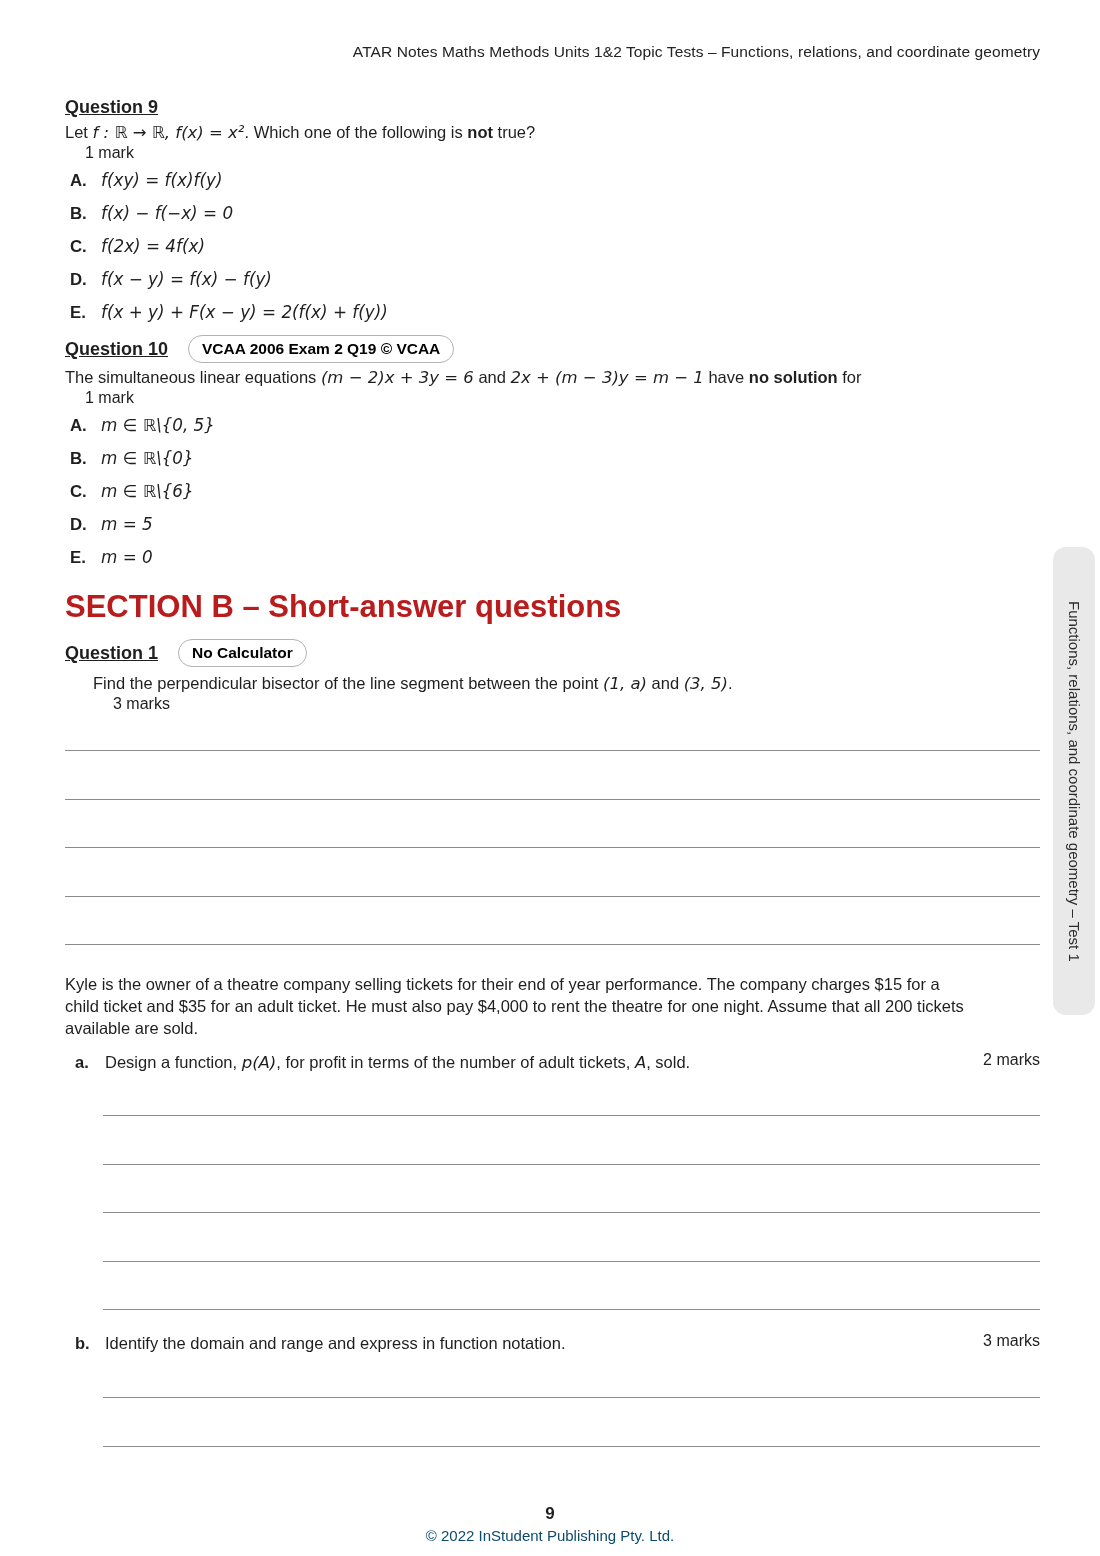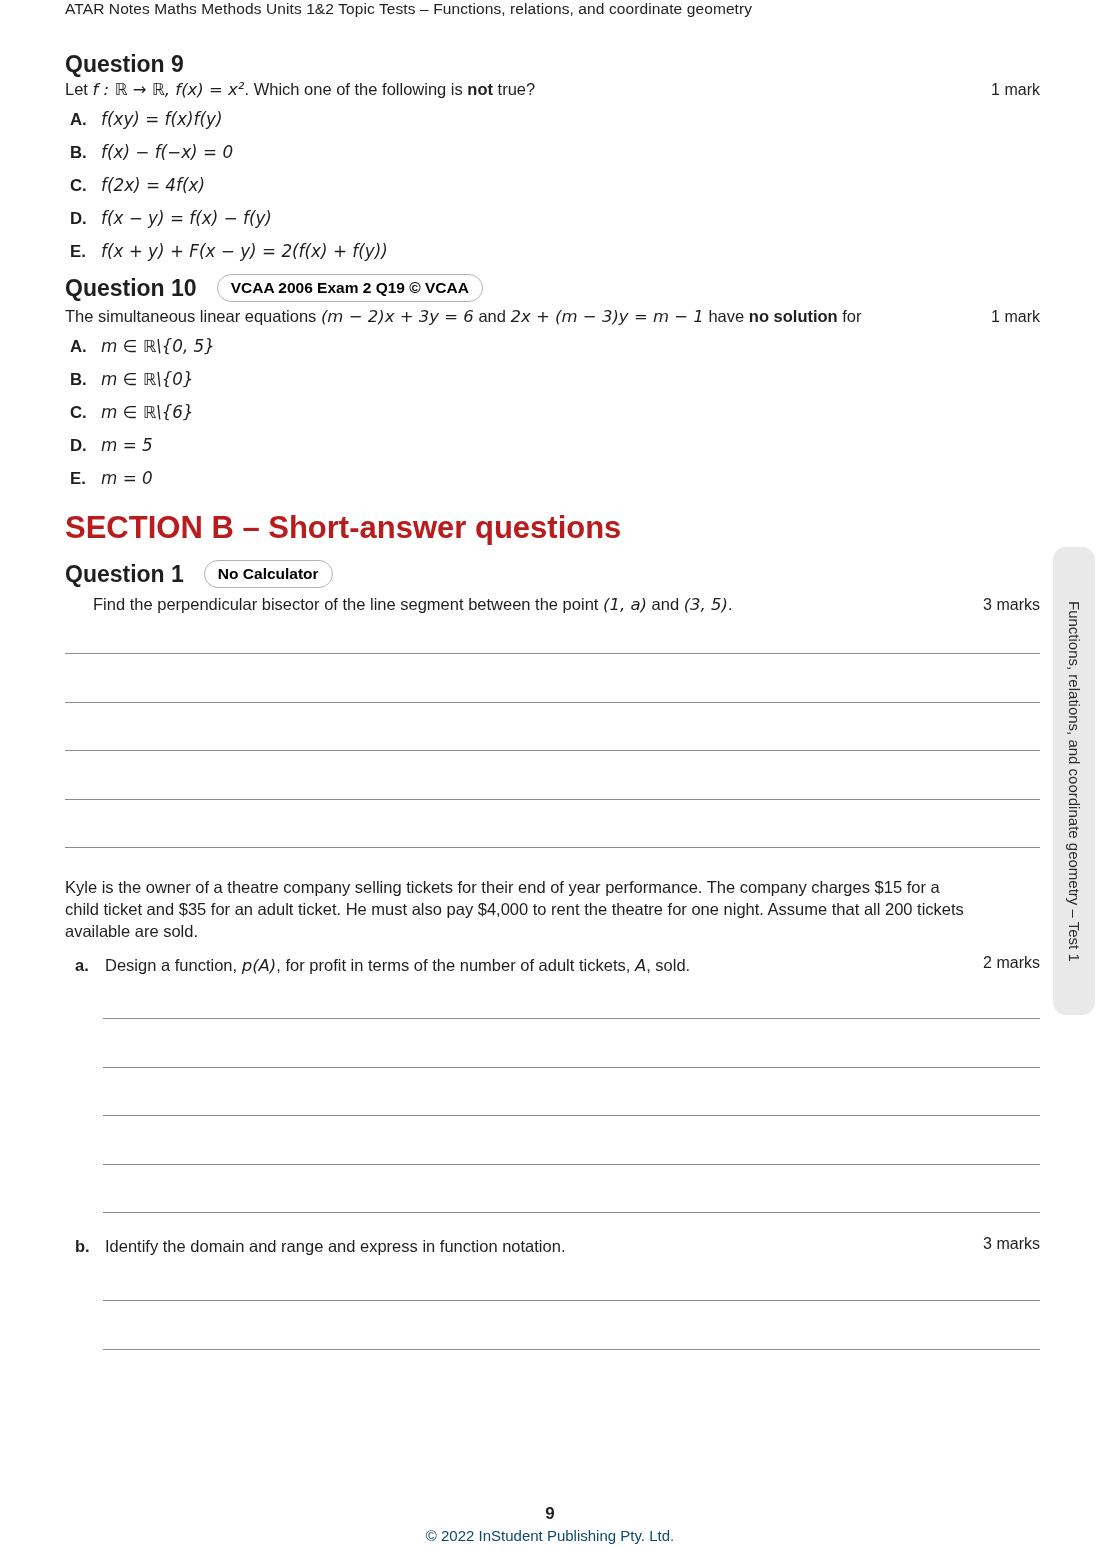--- a/index.html
+++ b/index.html
@@ -9,31 +9,33 @@
     width: 1100px;
     height: 1556px;
     background: #ffffff;
     font-family: "Liberation Sans", sans-serif;
     color: #1f1f1f;
     overflow: hidden;
   }
   .content { padding: 0 60px 0 65px; }
 
   .header {
+    padding-top: 43px;
+    text-align: right;
     font-size: 15.5px;
     color: #222;
     letter-spacing: 0.1px;
   }
 
   .q-section { }
   .q9 { margin-top: 36px; }
-  .q-label { font-weight: 700; font-size: 23px; line-height: 21px; }
+  .q-label { font-weight: 700; font-size: 18px; line-height: 21px; text-decoration: underline; }
   .q-label-row { display: flex; align-items: center; gap: 20px; }
 
-  .q-intro-row { display: flex; align-items: center; margin-top: 3px; }
+  .q-intro-row { display: flex; align-items: flex-start; margin-top: 3px; flex-direction: column; }
   .q-text { flex: 1; font-size: 16.5px; line-height: 22px; }
   .marks { white-space: nowrap; font-size: 16px; padding-left: 20px; }
 
   .seg-plain { }
   .seg-math { font-style: italic; font-family: "DejaVu Sans", sans-serif; }
   .seg-bold { font-weight: 700; }
 
   .options { margin-top: 8px; margin-left: 5px; }
   .option-row { display: flex; line-height: 21px; margin-bottom: 12px; font-size: 16.8px; }
   .opt-letter { display: inline-block; width: 31px; font-weight: 700; flex: none; }

